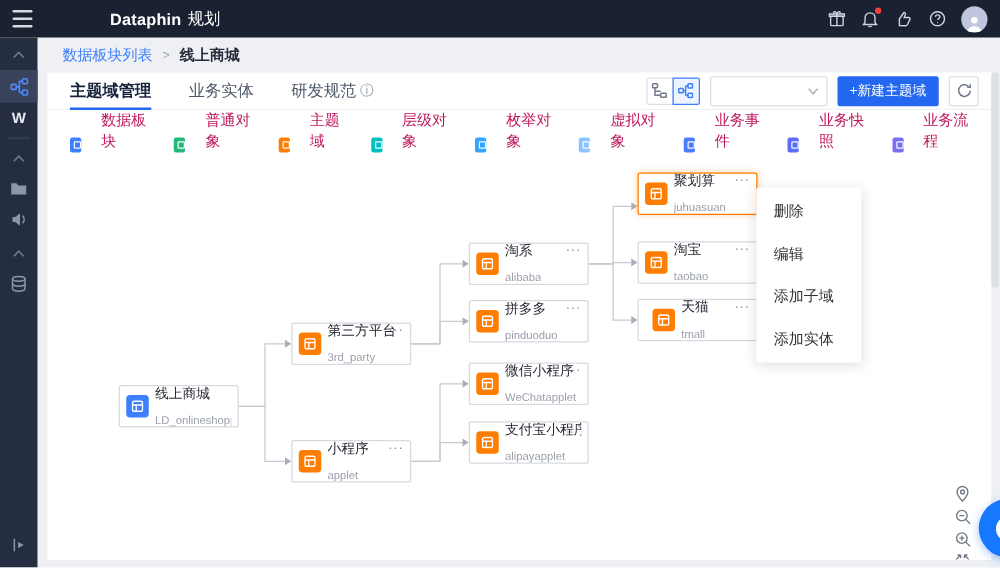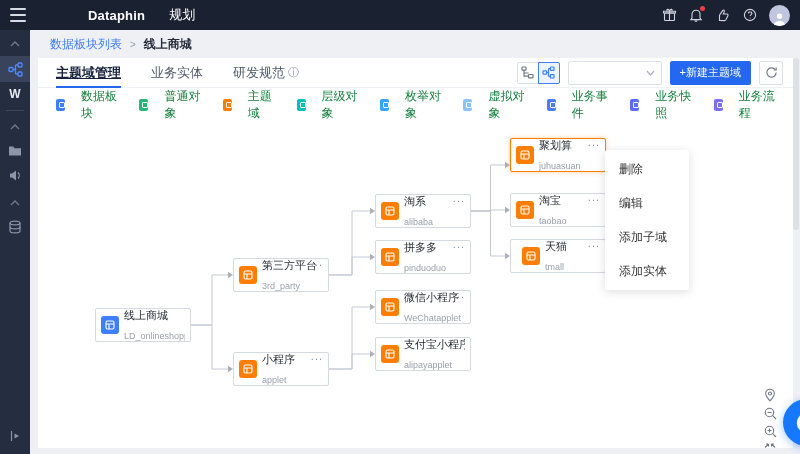--- a/index.html
+++ b/index.html
@@ -8,21 +8,21 @@
     font-family: "Liberation Sans","DejaVu Sans",sans-serif;
     background:#eef0f3; position:relative; font-size:12px; color:#252b3a;
   }
   
   .topbar { position:absolute; top:0; left:0; width:800px; height:30px;
     background:#1a2130; display:flex; align-items:center; z-index:30; }
   .hamburger { position:absolute; left:10px; top:8px; width:16px; height:14px;
     display:flex; flex-direction:column; justify-content:space-between; cursor:pointer; }
   .hamburger i { display:block; height:2px; background:#d7dbe4; border-radius:1px; }
   .brand { position:absolute; left:88px; top:0; height:30px; display:flex;
-    align-items:center; gap:24px; color:#fff; font-size:13px; }
+    align-items:center; gap:5px; color:#fff; font-size:13px; }
   .brand .b1 { font-weight:bold; letter-spacing:.2px; }
   .topbar-right { position:absolute; right:10px; top:0; height:30px;
     display:flex; align-items:center; gap:11px; }
   .tb-ic { position:relative; width:16px; height:16px; display:flex;
     align-items:center; justify-content:center; cursor:pointer; }
   .tb-ic svg { display:block; }
   .red-dot { position:absolute; top:-1px; right:-1px; width:5px; height:5px;
     background:#f53f3f; border-radius:50%; }
   .avatar { width:21px; height:21px; border-radius:50%; background:#bfc6dd;
     display:flex; align-items:flex-end; justify-content:center; overflow:hidden; cursor:pointer; }
@@ -42,21 +42,21 @@
   .bc-sep { color:#9aa2b1; font-size:10px; }
   .bc-cur { color:#252b3a; font-weight:bold; }
   
   .card { position:absolute; left:38px; top:58px; width:755px; height:390px;
     background:#fff; z-index:5; }
   .tab-row { height:30px; display:flex; align-items:center; padding:0 10px 0 18px;
     border-bottom:1px solid #f0f1f4; position:relative; }
   .tabs { display:flex; gap:30px; height:30px; align-items:center; }
   .tab { font-size:13px; color:#4e5969; cursor:pointer; position:relative;
     height:30px; display:flex; align-items:center; gap:3px; }
-  .tab.active { color:#17233d; font-weight:bold;text-decoration:underline; }
+  .tab.active { color:#17233d; font-weight:bold; }
   .tab.active::after { content:""; position:absolute; left:0; right:0; bottom:0;
     height:2px; background:#2468f2; }
   .info-ic { color:#8a94a6; font-size:11px; font-weight:normal; }
   .controls { margin-left:auto; display:flex; align-items:center; gap:8px; }
   .toggle-btn { width:22px; height:22px; border:1px solid #dcdfe5; border-radius:2px;
     background:#fff; display:flex; align-items:center; justify-content:center; cursor:pointer; }
   .toggle-btn.active { border-color:#3d7fff; background:#eef4ff; }
   .toggle-group { display:flex; }
   .toggle-group .toggle-btn:first-child { border-radius:2px 0 0 2px; }
   .toggle-group .toggle-btn:last-child { border-radius:0 2px 2px 0; margin-left:-1px; }
@@ -64,21 +64,21 @@
     background:#fff; display:flex; align-items:center; justify-content:flex-end;
     padding:0 6px; cursor:pointer; }
   .primary-btn { height:24px; padding:0 10px; background:#2468f2; color:#fff;
     border:none; border-radius:2px; font-size:11px; cursor:pointer;
     display:flex; align-items:center; font-family:inherit;text-align:right; }
   .icon-btn { width:24px; height:24px; border:1px solid #dcdfe5; border-radius:2px;
     background:#fff; display:flex; align-items:center; justify-content:center; cursor:pointer; }
   
   .legend { height:26px; display:flex; align-items:center; gap:22px; padding:0 18px;
     margin-top:4px; }
-  .lg-item { display:flex; align-items:center; gap:16px; color:#15803d; font-size:12px; }
+  .lg-item { display:flex; align-items:flex-end; gap:16px; color:#be185d; font-size:12px; }
   .lg-swatch { width:12px; height:12px; border-radius:2px; position:relative; }
   .lg-swatch::after { content:""; position:absolute; left:3px; top:3px; width:4px;
     height:4px; border:1px solid rgba(255,255,255,.95); border-radius:1px; }
   
   .canvas { position:absolute; inset:0; overflow:hidden; }
   .edges { position:absolute; left:0; top:0; }
   .node { position:absolute; width:96px; height:34px; background:#fff;
     border:1px solid #d5d9e0; border-radius:2px; display:flex; align-items:center;
     padding:0 5px; gap:5px; cursor:pointer; }
   .node.selected { border:1.5px solid #ff7d00; box-shadow:0 0 5px rgba(255,125,0,.35); }

